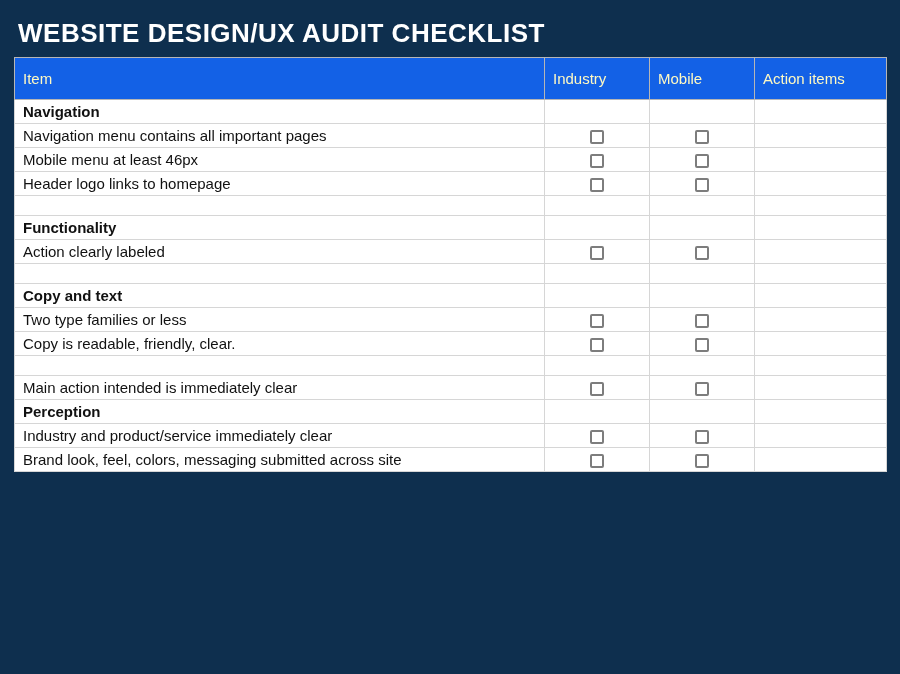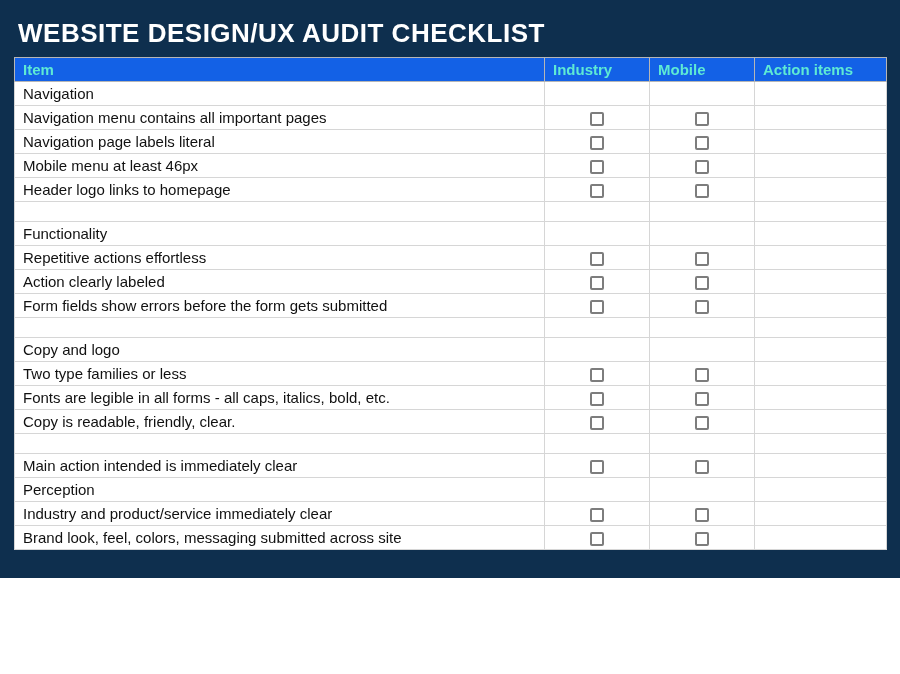--- a/index.html
+++ b/index.html
@@ -6,62 +6,62 @@
   html, body {
     margin: 0;
     padding: 0;
     width: 900px;
     height: 674px;
     font-family: Arial, Helvetica, sans-serif;
     background: #fff;
   }
   .frame {
     width: 900px;
-    height: 578px;
+    height: 674px;
     background: #0e2f4e;
     padding: 12px 14px;
   }
   .title {
     color: #fff;
     font-family: "Arial Black", Arial, sans-serif;
     font-weight: 900;
     font-size: 26px;
     letter-spacing: 0.5px;
     padding: 6px 4px 8px 4px;
   }
   table.checklist {
     width: 100%;
     border-collapse: collapse;
     background: #fff;
     table-layout: fixed;
   }
   table.checklist th {
     background: #1361e6;
-    color: #5eead4;
+    color: #fef9c3;
     text-align: left;
-    font-weight: 700;
+    font-weight: 400;
     font-size: 15px;
-    padding: 3px 8px;
+    padding: 12px 8px;
     border: 1px solid #b6b6b6;
   }
   table.checklist td {
     border: 1px solid #d6d6d6;
     padding: 3px 8px;
     font-size: 15px;
     color: #111;
     height: 24px;
     vertical-align: middle;
     background: #fff;
   }
   col.col-item    { width: 530px; }
   col.col-desktop { width: 105px; }
   col.col-mobile  { width: 105px; }
   col.col-action  { width: 132px; }
   td.section-heading {
-    font-weight: 400;
+    font-weight: 700;
   }
   td.checkbox-cell {
     text-align: center;
   }
   .cb {
     display: inline-block;
     width: 14px;
     height: 14px;
     border: 2px solid #7d7d7d;
     border-radius: 2px;
@@ -98,26 +98,20 @@
           <td></td>
           <td></td>
         </tr>
         <tr>
           <td>Navigation menu contains all important pages</td>
           <td class="checkbox-cell"><span class="cb"></span></td>
           <td class="checkbox-cell"><span class="cb"></span></td>
           <td></td>
         </tr>
         <tr>
-          <td>Navigation page labels literal</td>
-          <td class="checkbox-cell"><span class="cb"></span></td>
-          <td class="checkbox-cell"><span class="cb"></span></td>
-          <td></td>
-        </tr>
-        <tr>
           <td>Mobile menu at least 46px</td>
           <td class="checkbox-cell"><span class="cb"></span></td>
           <td class="checkbox-cell"><span class="cb"></span></td>
           <td></td>
         </tr>
         <tr>
           <td>Header logo links to homepage</td>
           <td class="checkbox-cell"><span class="cb"></span></td>
           <td class="checkbox-cell"><span class="cb"></span></td>
           <td></td>
@@ -128,57 +122,39 @@
           <td></td>
           <td></td>
         </tr>
         <tr>
           <td class="section-heading">Functionality</td>
           <td></td>
           <td></td>
           <td></td>
         </tr>
         <tr>
-          <td>Repetitive actions effortless</td>
-          <td class="checkbox-cell"><span class="cb"></span></td>
-          <td class="checkbox-cell"><span class="cb"></span></td>
-          <td></td>
-        </tr>
-        <tr>
           <td>Action clearly labeled</td>
-          <td class="checkbox-cell"><span class="cb"></span></td>
-          <td class="checkbox-cell"><span class="cb"></span></td>
-          <td></td>
-        </tr>
-        <tr>
-          <td>Form fields show errors before the form gets submitted</td>
           <td class="checkbox-cell"><span class="cb"></span></td>
           <td class="checkbox-cell"><span class="cb"></span></td>
           <td></td>
         </tr>
         <tr class="spacer">
           <td></td>
           <td></td>
           <td></td>
           <td></td>
         </tr>
         <tr>
-          <td class="section-heading">Copy and logo</td>
+          <td class="section-heading">Copy and text</td>
           <td></td>
           <td></td>
           <td></td>
         </tr>
         <tr>
           <td>Two type families or less</td>
-          <td class="checkbox-cell"><span class="cb"></span></td>
-          <td class="checkbox-cell"><span class="cb"></span></td>
-          <td></td>
-        </tr>
-        <tr>
-          <td>Fonts are legible in all forms - all caps, italics, bold, etc.</td>
           <td class="checkbox-cell"><span class="cb"></span></td>
           <td class="checkbox-cell"><span class="cb"></span></td>
           <td></td>
         </tr>
         <tr>
           <td>Copy is readable, friendly, clear.</td>
           <td class="checkbox-cell"><span class="cb"></span></td>
           <td class="checkbox-cell"><span class="cb"></span></td>
           <td></td>
         </tr>

